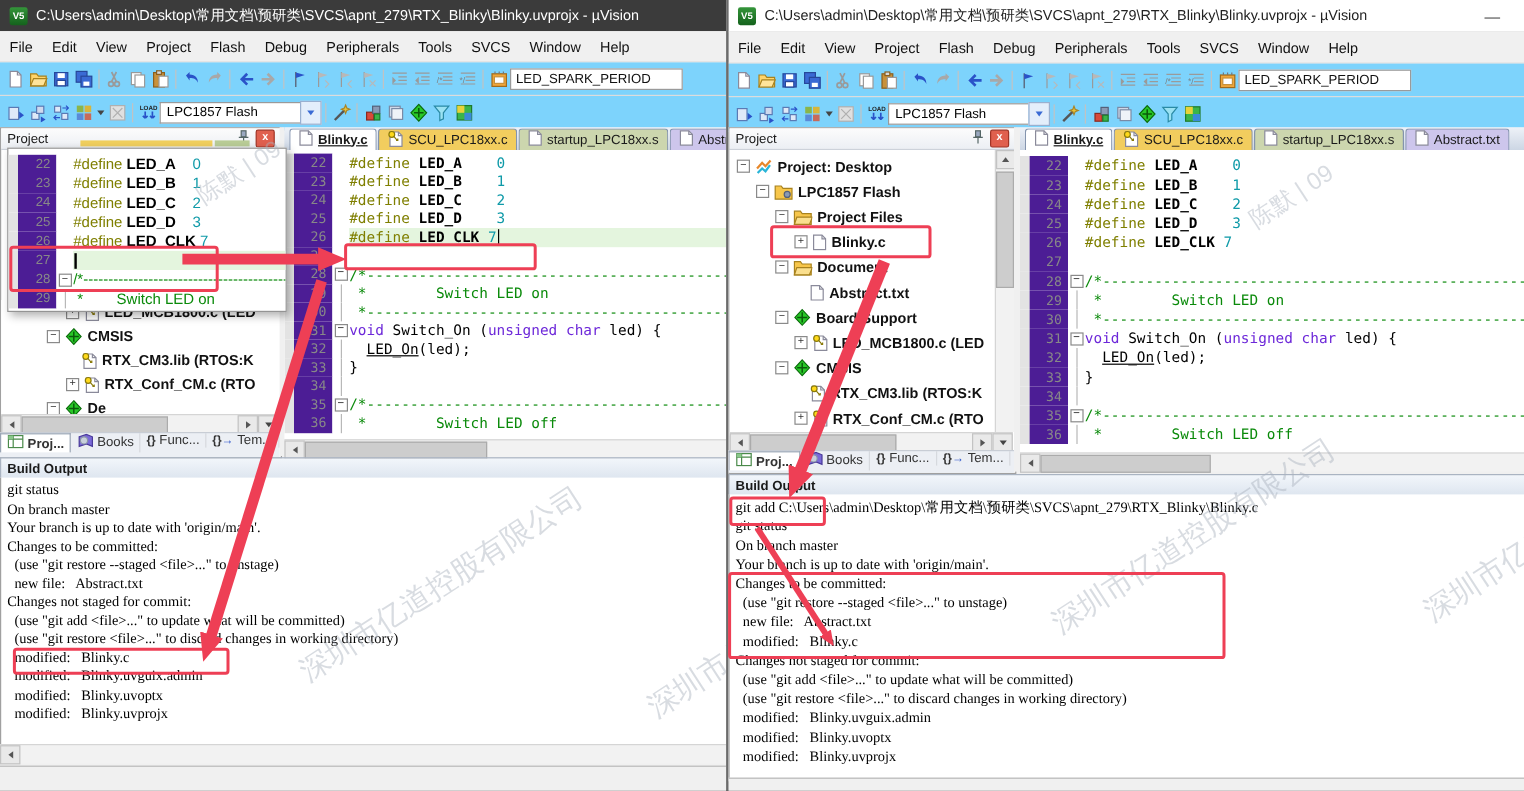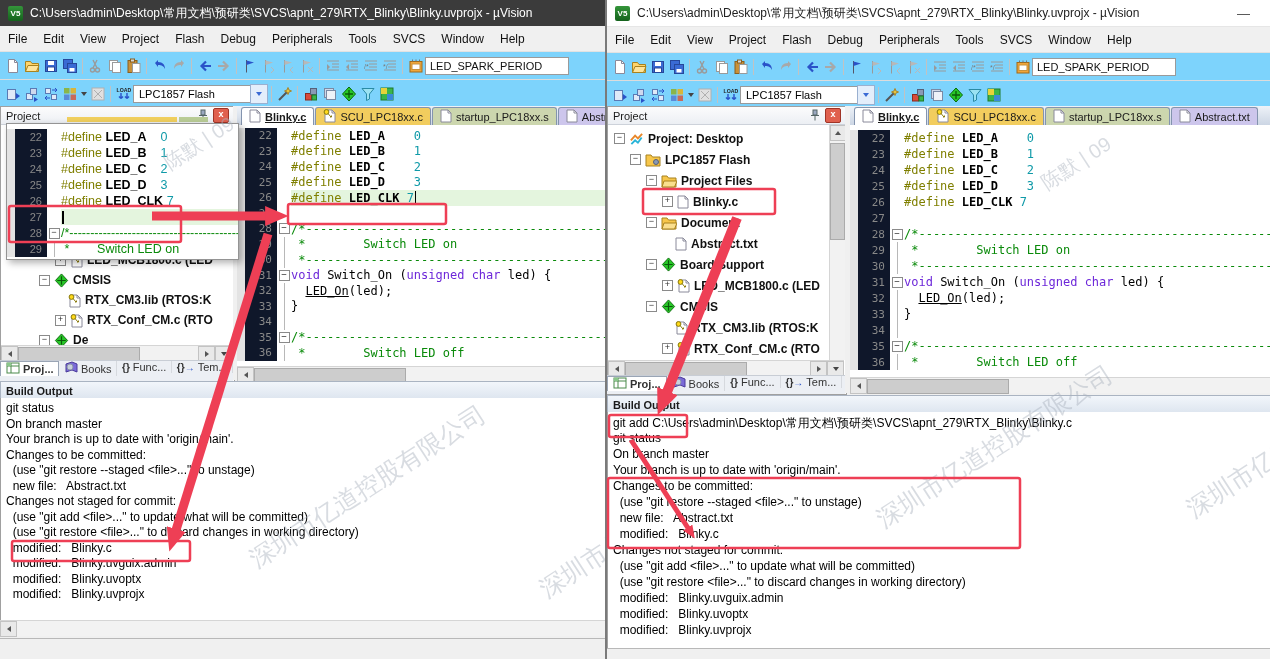--- a/index.html
+++ b/index.html
@@ -58,34 +58,34 @@
   .etab{height:17px;display:flex;align-items:center;gap:4px;padding:0 7px;font-size:11px;border:1px solid #8494ae;
         border-bottom:none;border-radius:3px 3px 0 0;background:#dde4ee;color:#1a1a1a;white-space:nowrap;flex:none;margin-right:1px}
   .etab.active{background:#fff;font-weight:bold;text-decoration:underline}
   .etab.yellow{background:#f2cd5e}
   .etab.green{background:#ccd6ae}
   .etab.purple{background:#cdc6ec}
   .codearea{background:#fff;overflow:hidden;font-family:"DejaVu Sans Mono",monospace;font-size:12px;color:#000}
   .crow{display:flex;align-items:center;white-space:pre}
   .lh155 .crow{height:15.5px}.lh16 .crow{height:16px}
   .cmargin{width:8px;align-self:stretch;background:#e3e3e3;flex:none}
-  .cnum{width:27px;text-align:center;padding-right:5px;color:#888;background:#0f172a;align-self:stretch;
+  .cnum{width:27px;text-align:center;padding-right:5px;color:#888;background:#4c1d95;align-self:stretch;
         display:flex;align-items:center;justify-content:flex-end;flex:none;font-size:11px}
   .cfold{width:14px;align-self:stretch;flex:none;display:flex;align-items:center;justify-content:center;background:#fff}
   .foldbox{width:9px;height:9px;border:1px solid #8a8a8a;line-height:7px;text-align:center;background:#fff;font-size:9px;color:#333}
   .foldbar{width:1px;height:100%;background:#b8b8b8}
   .ctext{flex:1;align-self:stretch;display:flex;align-items:center;overflow:hidden}
   .crow.hl .ctext{background:#e4f5de}
   .caret{display:inline-block;width:1.5px;height:13px;background:#000;margin-left:1px}
   .tk-d{color:#7f7f00}.tk-n{color:#0f9aa8}.tk-c{color:#0a8a0a}.tk-k{color:#6d28d9}
   .tk-b{font-weight:bold}.tk-u{text-decoration:underline}
   
   .bhead{background:linear-gradient(#f2f6fb,#dde5ef);border:1px solid #aab4c2;font-size:11px;font-weight:bold;
          display:flex;align-items:center;padding:0 5px;color:#1a1a1a}
-  .outarea{background:#fff;overflow:hidden;font-family:Liberation Sans, sans-serif;font-size:12px;color:#000;
+  .outarea{background:#fff;overflow:hidden;font-family:Liberation Serif, serif;font-size:12px;color:#000;
            padding:3px 0 0 5px;border-left:1px solid #a0a0a0;border-right:1px solid #a0a0a0}
   .lho155 .oline{height:15.5px}.lho16 .oline{height:16px}
   .oline{white-space:pre;overflow:hidden}
   .bstrip{background:#f0f0f0;border-top:1px solid #b8b8b8}
   
   .overlaybox{position:absolute;left:6px;top:123px;width:231px;height:130px;background:#fff;border:1px solid #949494;
               box-shadow:3px 3px 7px rgba(0,0,0,.3);overflow:hidden;z-index:5;padding-top:5px;font-size:12.5px}
   .strip{position:absolute;height:5px;z-index:4}
   
   .wm{position:absolute;color:#aab2be;opacity:.45;transform:rotate(-33deg);white-space:nowrap;pointer-events:none;z-index:6}

